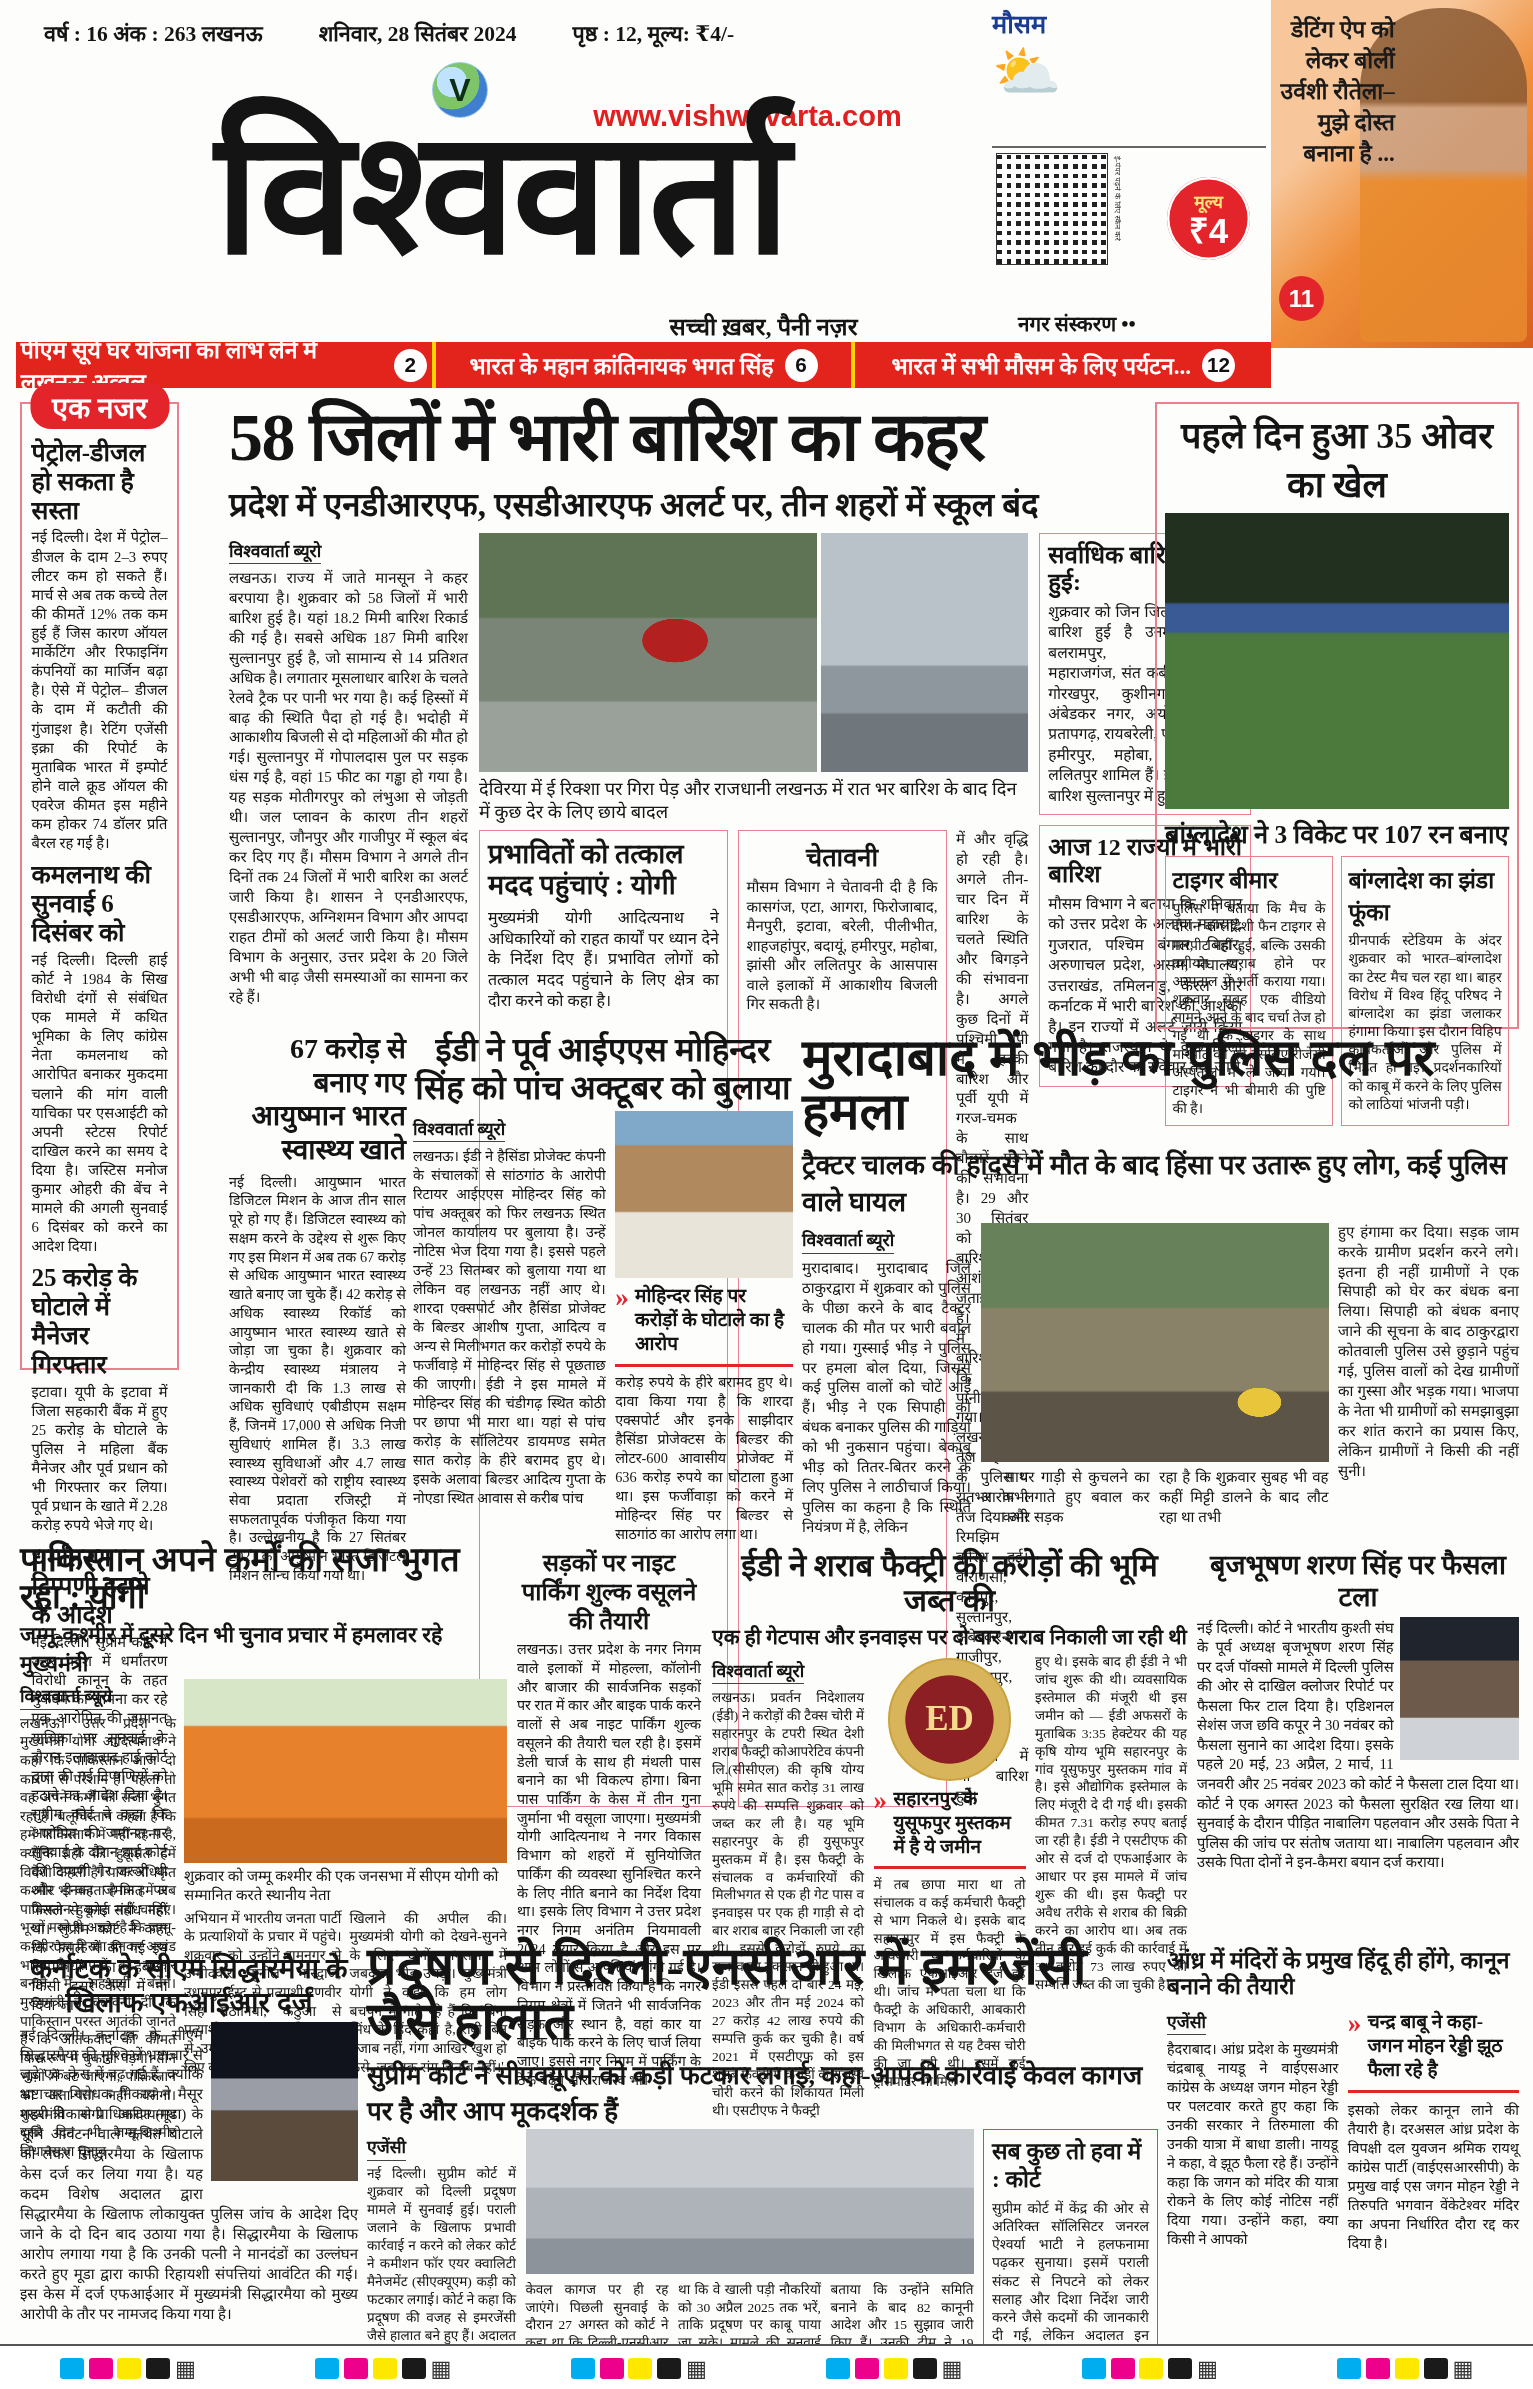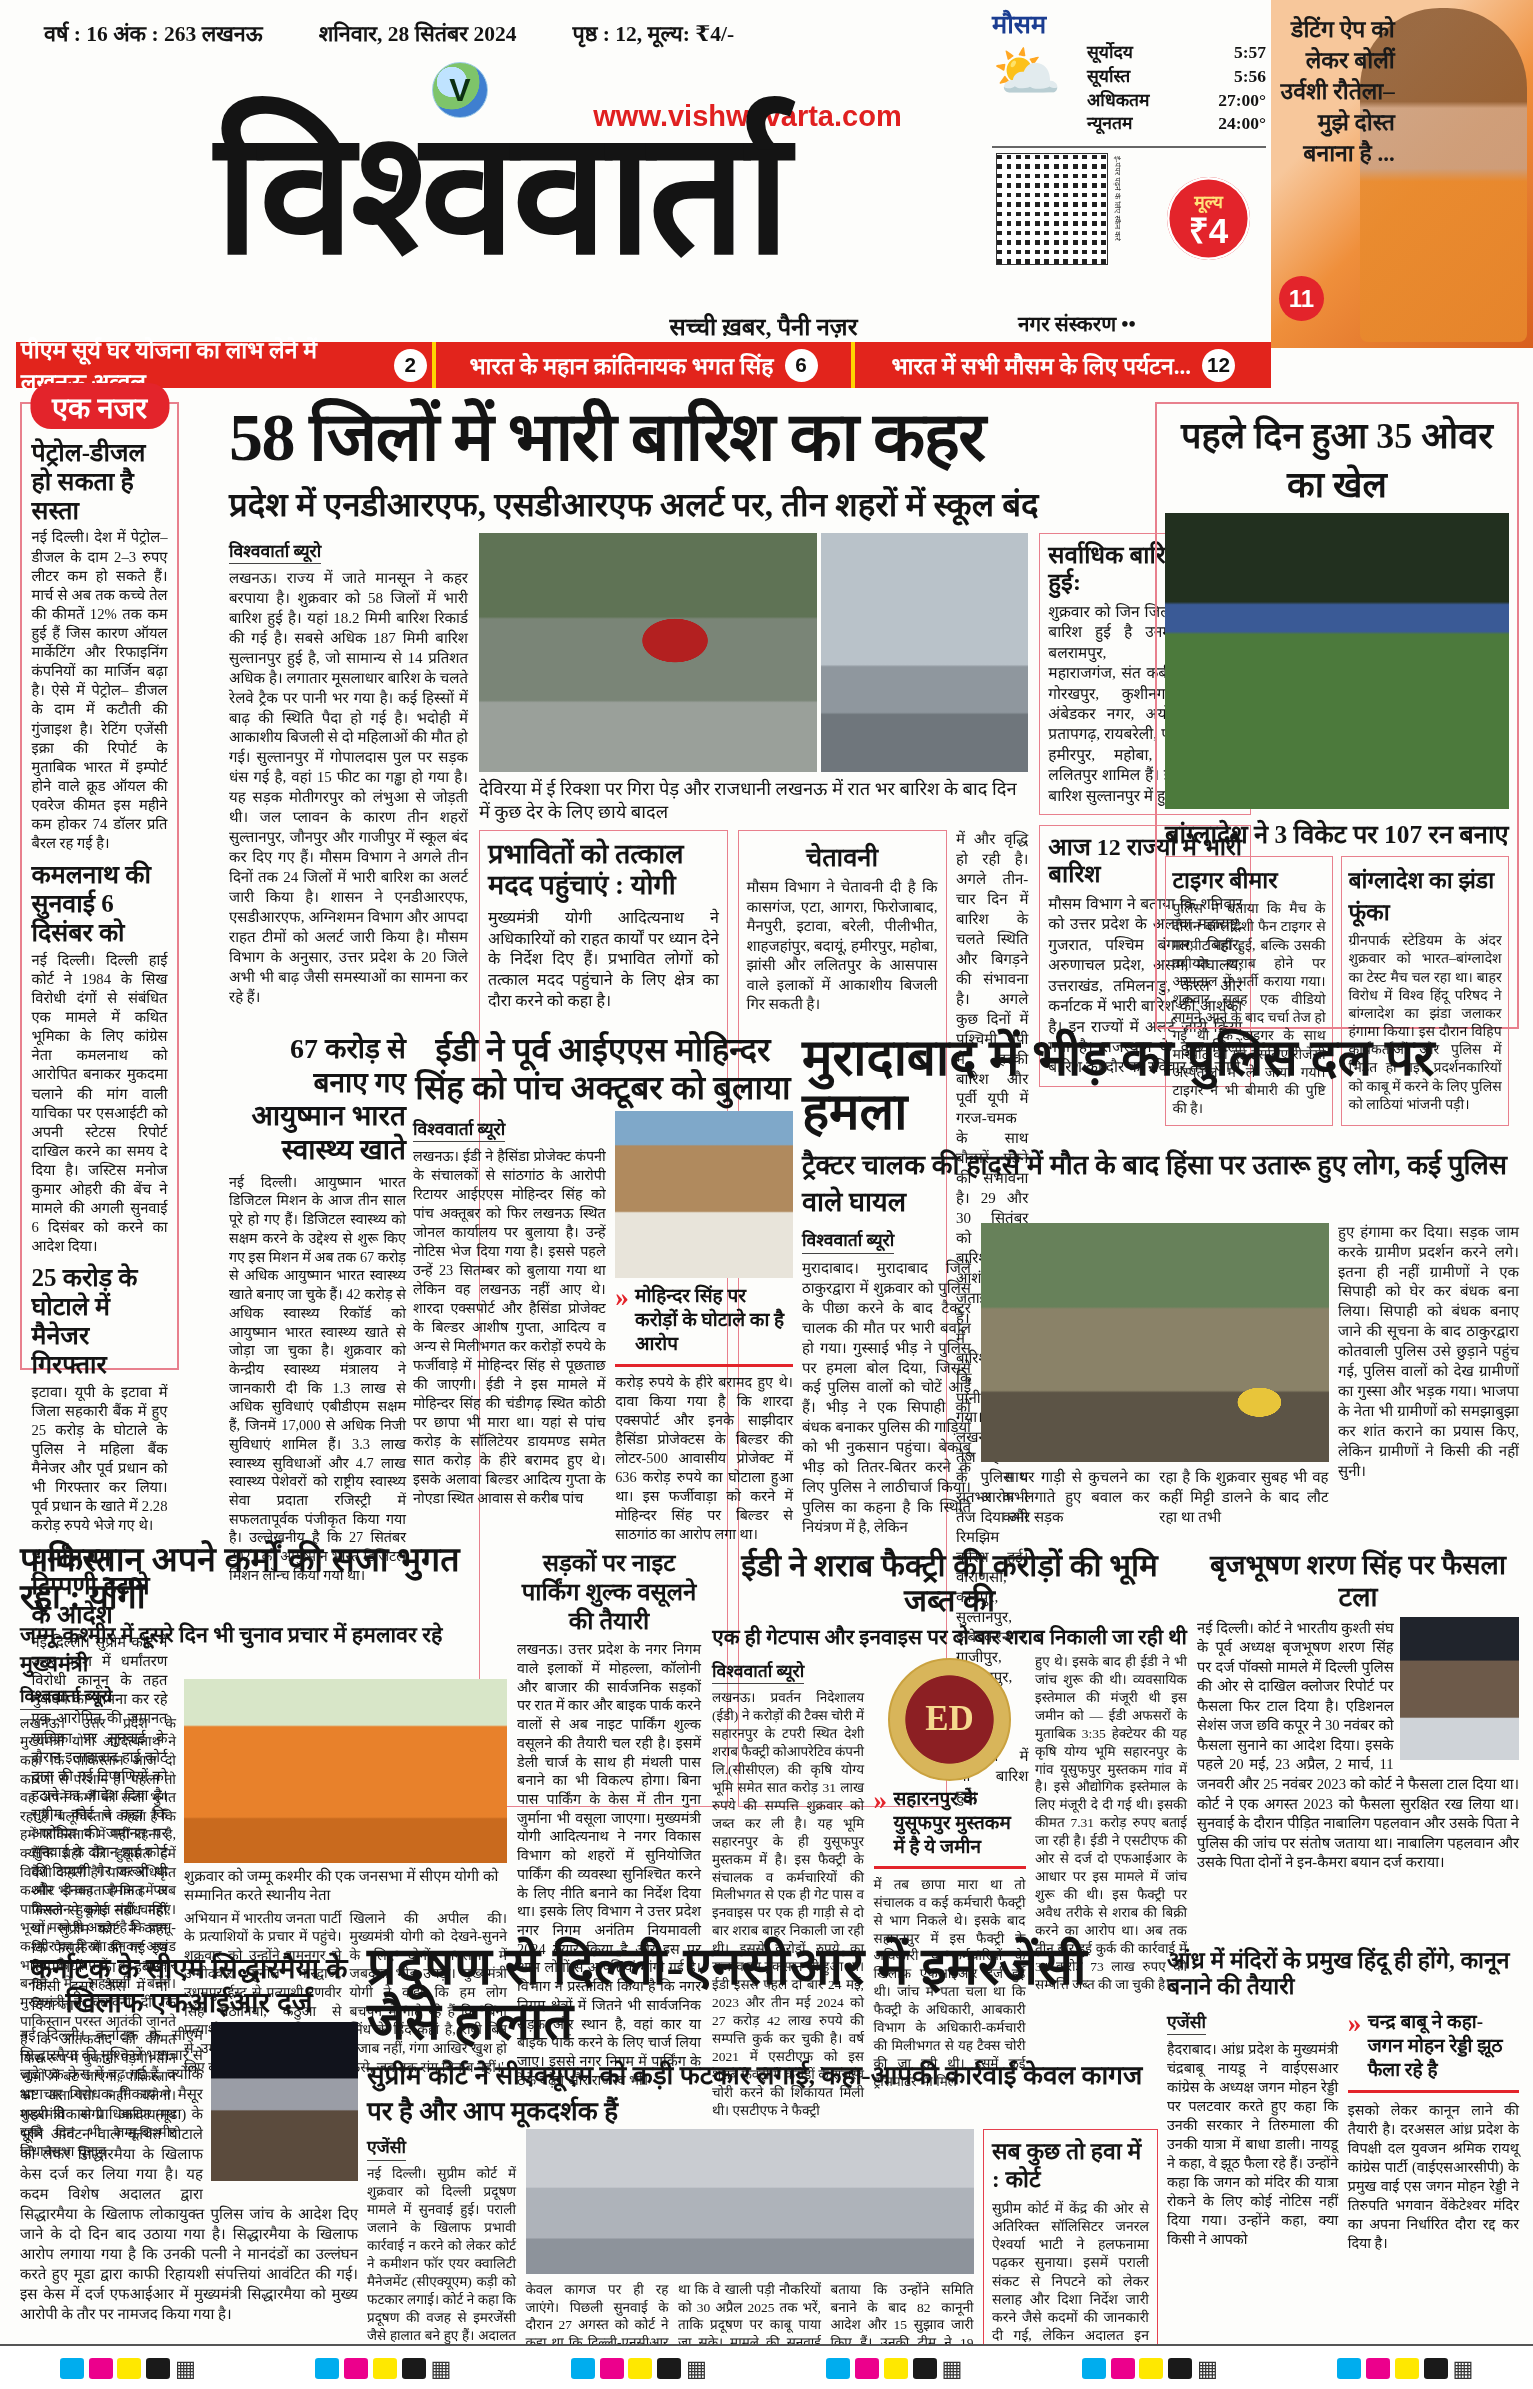--- a/index.html
+++ b/index.html
@@ -187,38 +187,20 @@
     <span>V</span>
   </div>
   <div class="abs site-url">www.vishwavarta.com</div>
   <div class="abs masthead-title">विश्ववार्ता</div>
   <div class="abs tagline">सच्ची ख़बर, पैनी नज़र</div>
   <div class="abs edition">नगर संस्करण ••</div>
 
   <div class="abs weather-box">
     <div class="weather-title">मौसम</div>
     <div class="weather-icon">⛅</div>
-    <div class="weather-rows">
-      <div class="weather-row">
-          <span>सूर्योदय</span>
-          <span>5:57</span>
-        </div>
-      <div class="weather-row">
-          <span>सूर्यास्त</span>
-          <span>5:56</span>
-        </div>
-      <div class="weather-row">
-          <span>अधिकतम</span>
-          <span>27:00°</span>
-        </div>
-      <div class="weather-row">
-          <span>न्यूनतम</span>
-          <span>24:00°</span>
-        </div>
-    </div>
   </div>
 
   <div class="abs qr"></div>
   <div class="abs qr-note">ई-पेपर पढ़ने के लिए स्कैन करें</div>
   <div class="abs price-badge">
     <span class="pl">मूल्य</span>
     <span class="pv">₹4</span>
   </div>
 
   <div class="abs promo">
@@ -328,21 +310,21 @@
       <div class="edm-left">
         <div class="byline">विश्ववार्ता ब्यूरो</div>
         <div class="body-text just" style="font-size:14.3px">लखनऊ। ईडी ने हैसिंडा प्रोजेक्ट कंपनी के संचालकों से सांठगांठ के आरोपी रिटायर आईएएस मोहिन्दर सिंह को पांच अक्तूबर को फिर लखनऊ स्थित जोनल कार्यालय पर बुलाया है। उन्हें नोटिस भेज दिया गया है। इससे पहले उन्हें 23 सितम्बर को बुलाया गया था लेकिन वह लखनऊ नहीं आए थे। शारदा एक्सपोर्ट और हैसिंडा प्रोजेक्ट के बिल्डर आशीष गुप्ता, आदित्य व अन्य से मिलीभगत कर करोड़ों रुपये के फर्जीवाड़े में मोहिन्दर सिंह से पूछताछ की जाएगी। ईडी ने इस मामले में मोहिन्दर सिंह की चंडीगढ़ स्थित कोठी पर छापा भी मारा था। यहां से पांच करोड़ के सॉलिटेयर डायमण्ड समेत सात करोड़ के हीरे बरामद हुए थे। इसके अलावा बिल्डर आदित्य गुप्ता के नोएडा स्थित आवास से करीब पांच</div>
       </div>
       <div class="edm-right">
         <div class="photo ph-mohinder"></div>
         <div class="pullquote">
           <span class="pq-mark">»</span>
           <span class="pq-text">मोहिन्दर सिंह पर करोड़ों के घोटाले का है आरोप</span>
         </div>
-        <div class="body-text just" style="font-size:14.3px;margin-top:6.4px">करोड़ रुपये के हीरे बरामद हुए थे। दावा किया गया है कि शारदा एक्सपोर्ट और इनके साझीदार हैसिंडा प्रोजेक्टस के बिल्डर की लोटर-500 आवासीय प्रोजेक्ट में 636 करोड़ रुपये का घोटाला हुआ था। इस फर्जीवाड़ा को करने में मोहिन्दर सिंह पर बिल्डर से साठगांठ का आरोप लगा था।</div>
+        <div class="body-text just" style="font-size:14.3px;margin-top:6.4px">करोड़ रुपये के हीरे बरामद हुए थे। दावा किया गया है कि शारदा एक्सपोर्ट और इनके साझीदार हैसिंडा प्रोजेक्टस के बिल्डर की लोटर-600 आवासीय प्रोजेक्ट में 636 करोड़ रुपये का घोटाला हुआ था। इस फर्जीवाड़ा को करने में मोहिन्दर सिंह पर बिल्डर से साठगांठ का आरोप लगा था।</div>
       </div>
     </div>
   </div>
 
   <div class="abs mrd story">
     <h2>मुरादाबाद में भीड़ का पुलिस दल पर हमला</h2>
     <div class="sub">ट्रैक्टर चालक की हादसे में मौत के बाद हिंसा पर उतारू हुए लोग, कई पुलिस वाले घायल</div>
     <div class="mrd-grid">
       <div class="mrd-c1">
         <div class="byline">विश्ववार्ता ब्यूरो</div>

